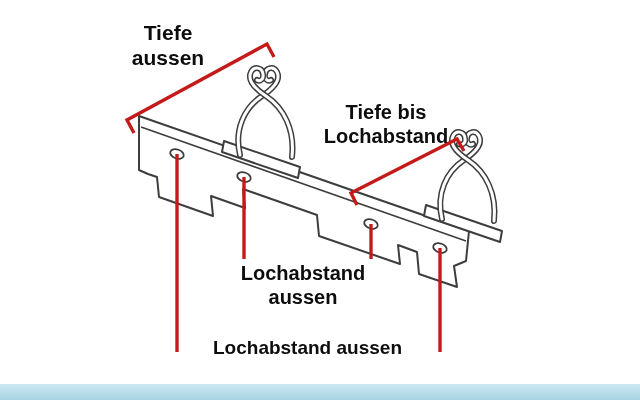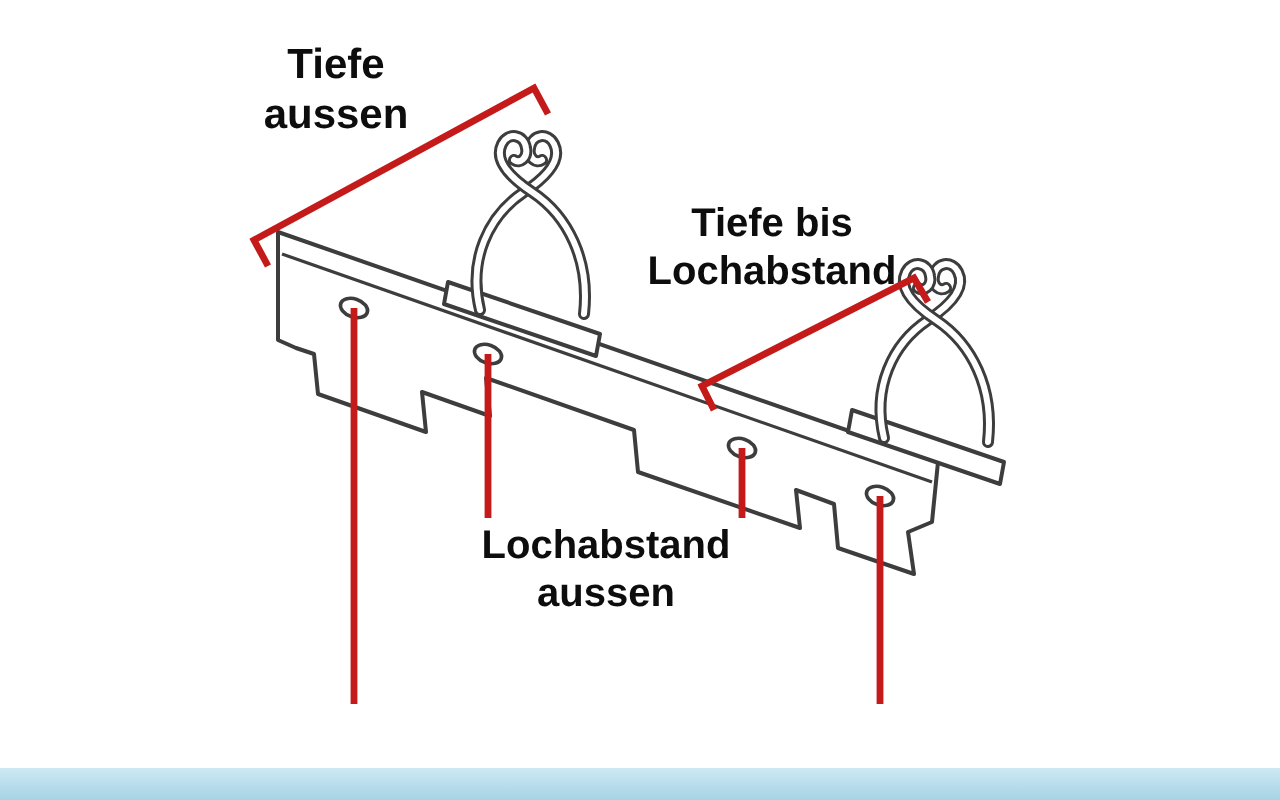--- a/index.html
+++ b/index.html
@@ -96,15 +96,18 @@
   <div class="label lbl-tiefe-halterloch">
     <span>Tiefe bis</span>
     <span>Lochabstand</span>
   </div>
 
   <div class="label lbl-loch-innen">
     <span>Lochabstand</span>
     <span>aussen</span>
   </div>
 
+  <div class="label lbl-loch-aussen">
+    <span>Lochabstand aussen</span>
+  </div>
 
   <div class="footer-bar"></div>
 </div>
 
 </body></html>

